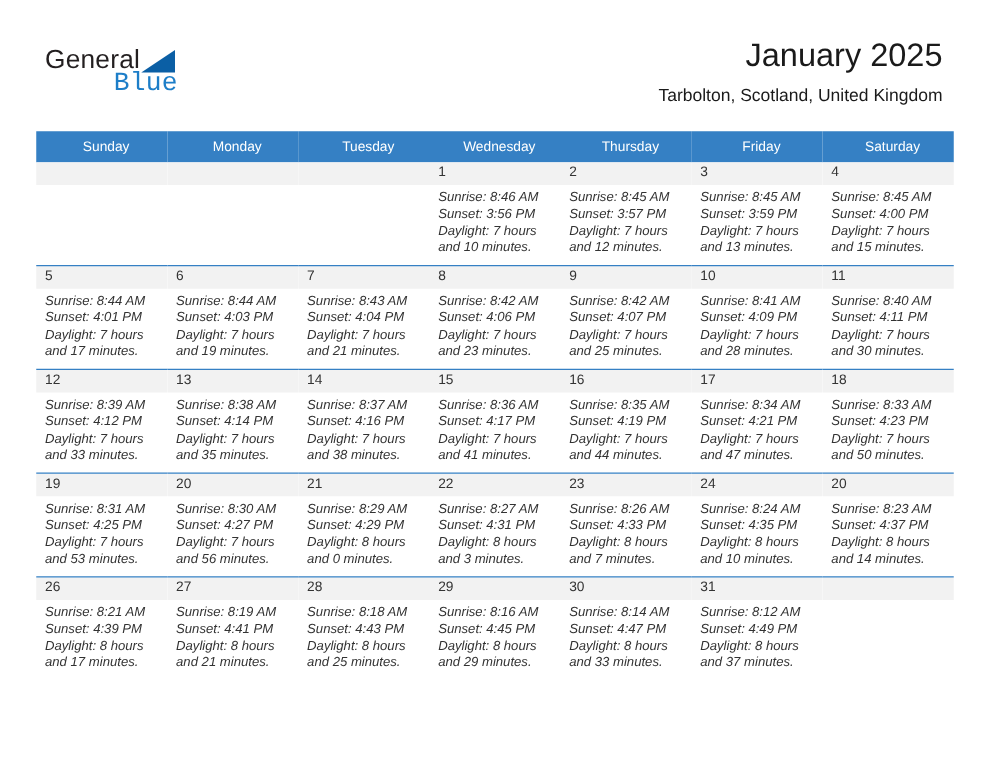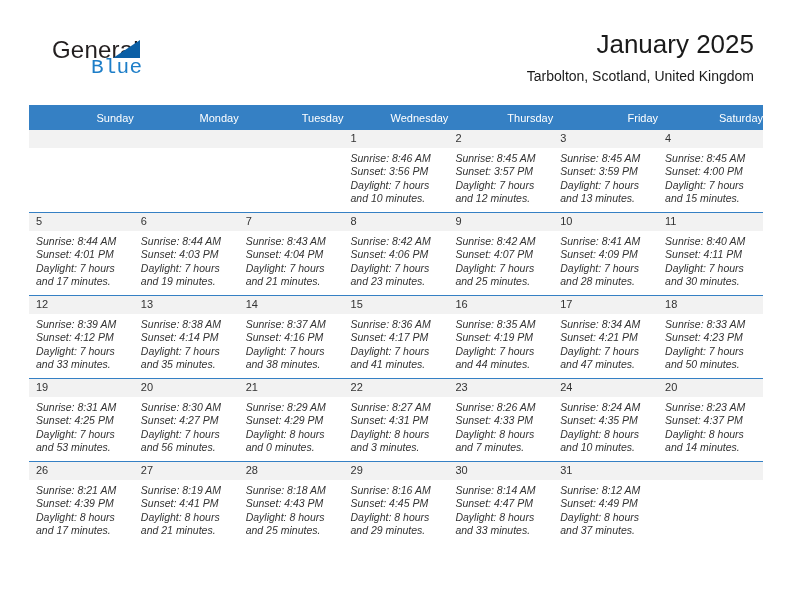--- a/index.html
+++ b/index.html
@@ -34,25 +34,24 @@
     position: absolute;
     left: 36px;
     top: 36px;
     width: 170px;
     height: 52px;
   }
   .logo-general {
     position: absolute;
     left: 0;
     top: 0;
-    font-size: 24px;
+    font-size: 21px;
     letter-spacing: 0.2px;
     color: #231f20;
     font-family: "Liberation Sans", sans-serif;
-    margin-left: 16px;
   }
   .logo-blue {
     position: absolute;
     left: 55px;
     top: 20px;
     font-size: 21px;
     letter-spacing: 0.2px;
     color: #1d7ec8;
     font-family: Liberation Mono, monospace;
   }
@@ -95,21 +94,21 @@
     top: 105px;
     width: 734px;
     border-collapse: collapse;
     table-layout: fixed;
   }
   .calendar th {
     background: #3580c4;
     color: #ffffff;
     font-size: 11px;
     font-weight: normal;
-    text-align: right;
+    text-align: center;
     padding: 4px 0 4px 7px;
     height: 17px;
     border: none;
   }
   .calendar td {
     width: 104.85px;
     height: 82px;
     vertical-align: top;
     padding: 0;
     border-top: 1px solid #3580c4;

